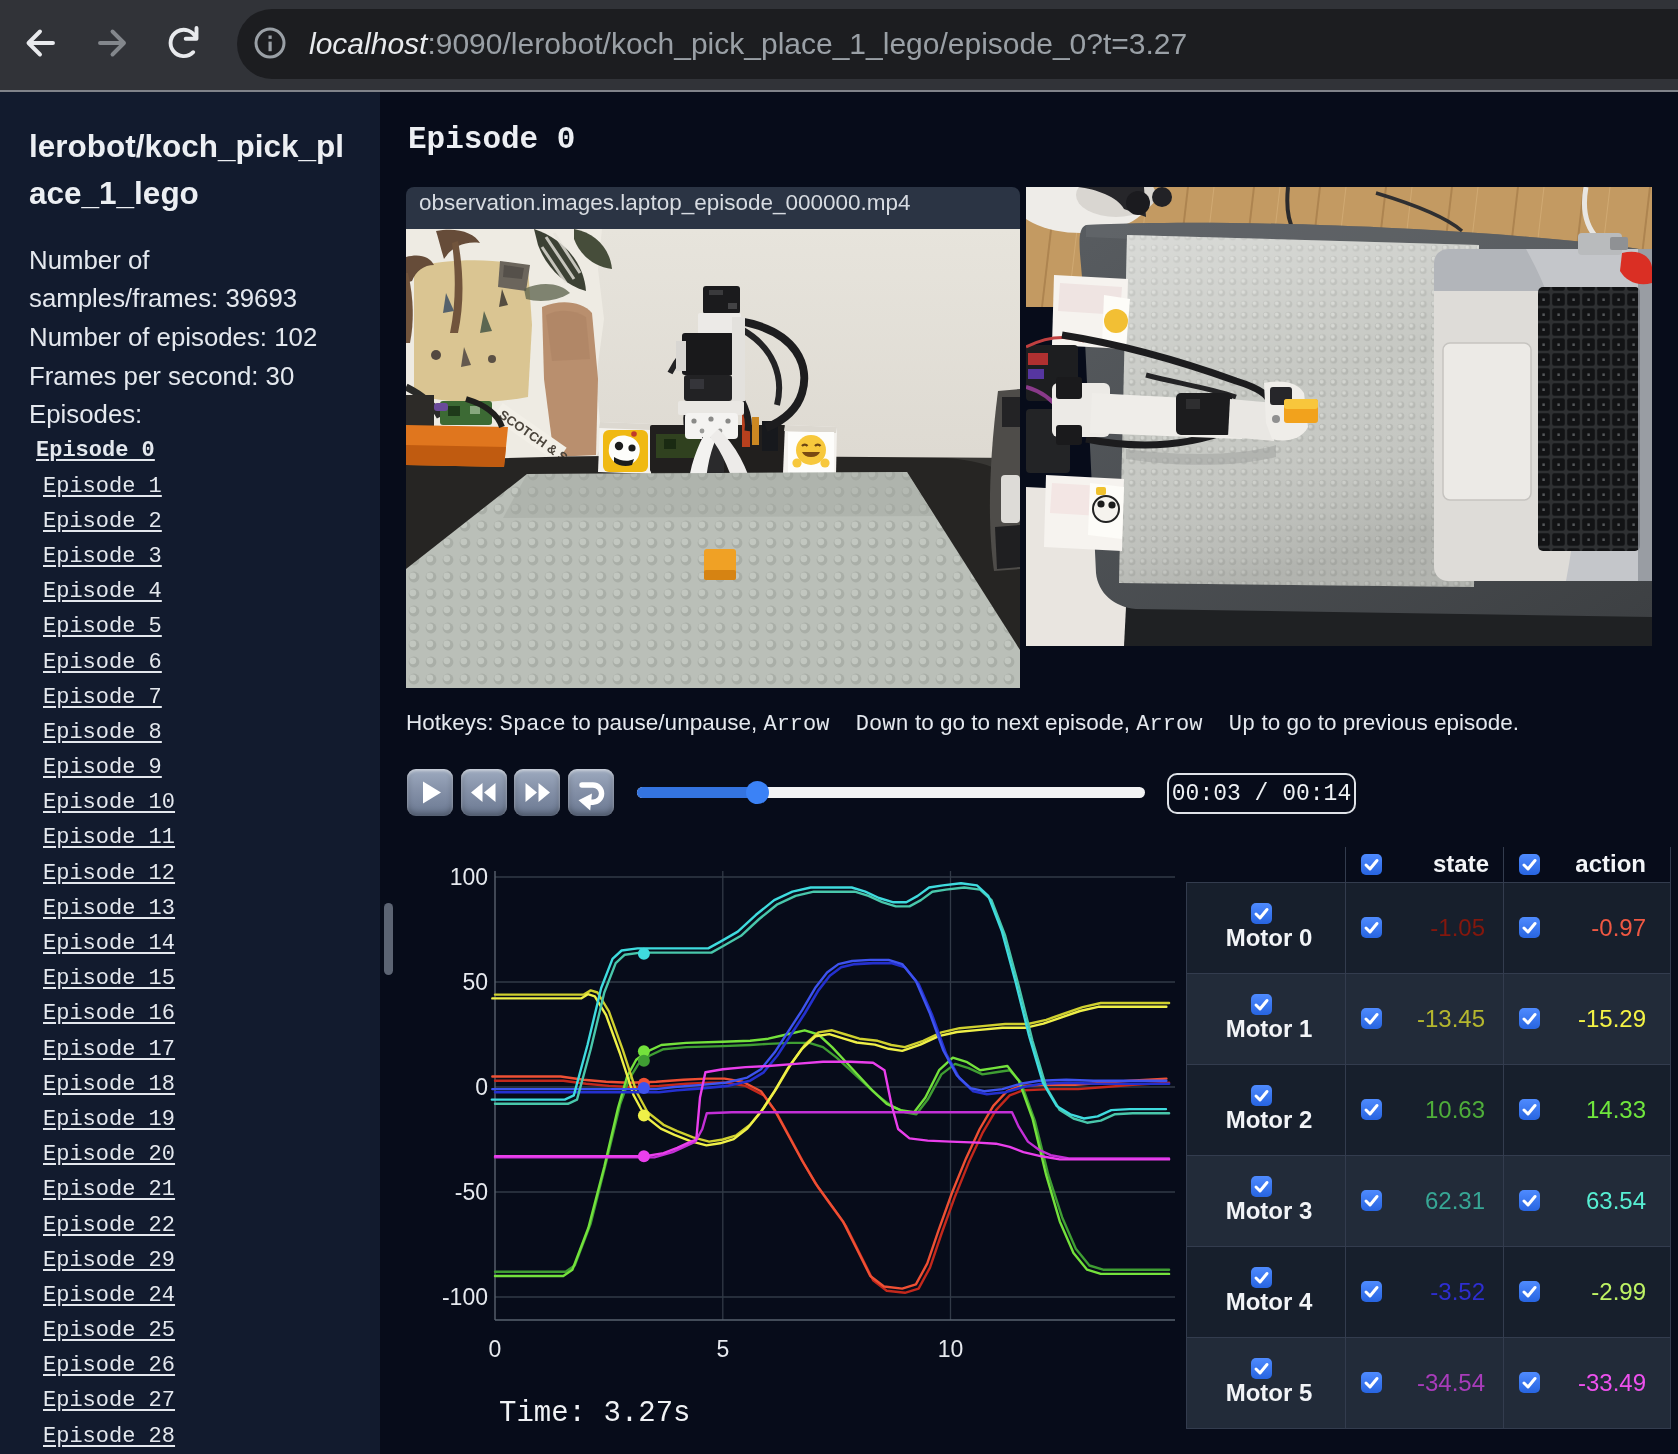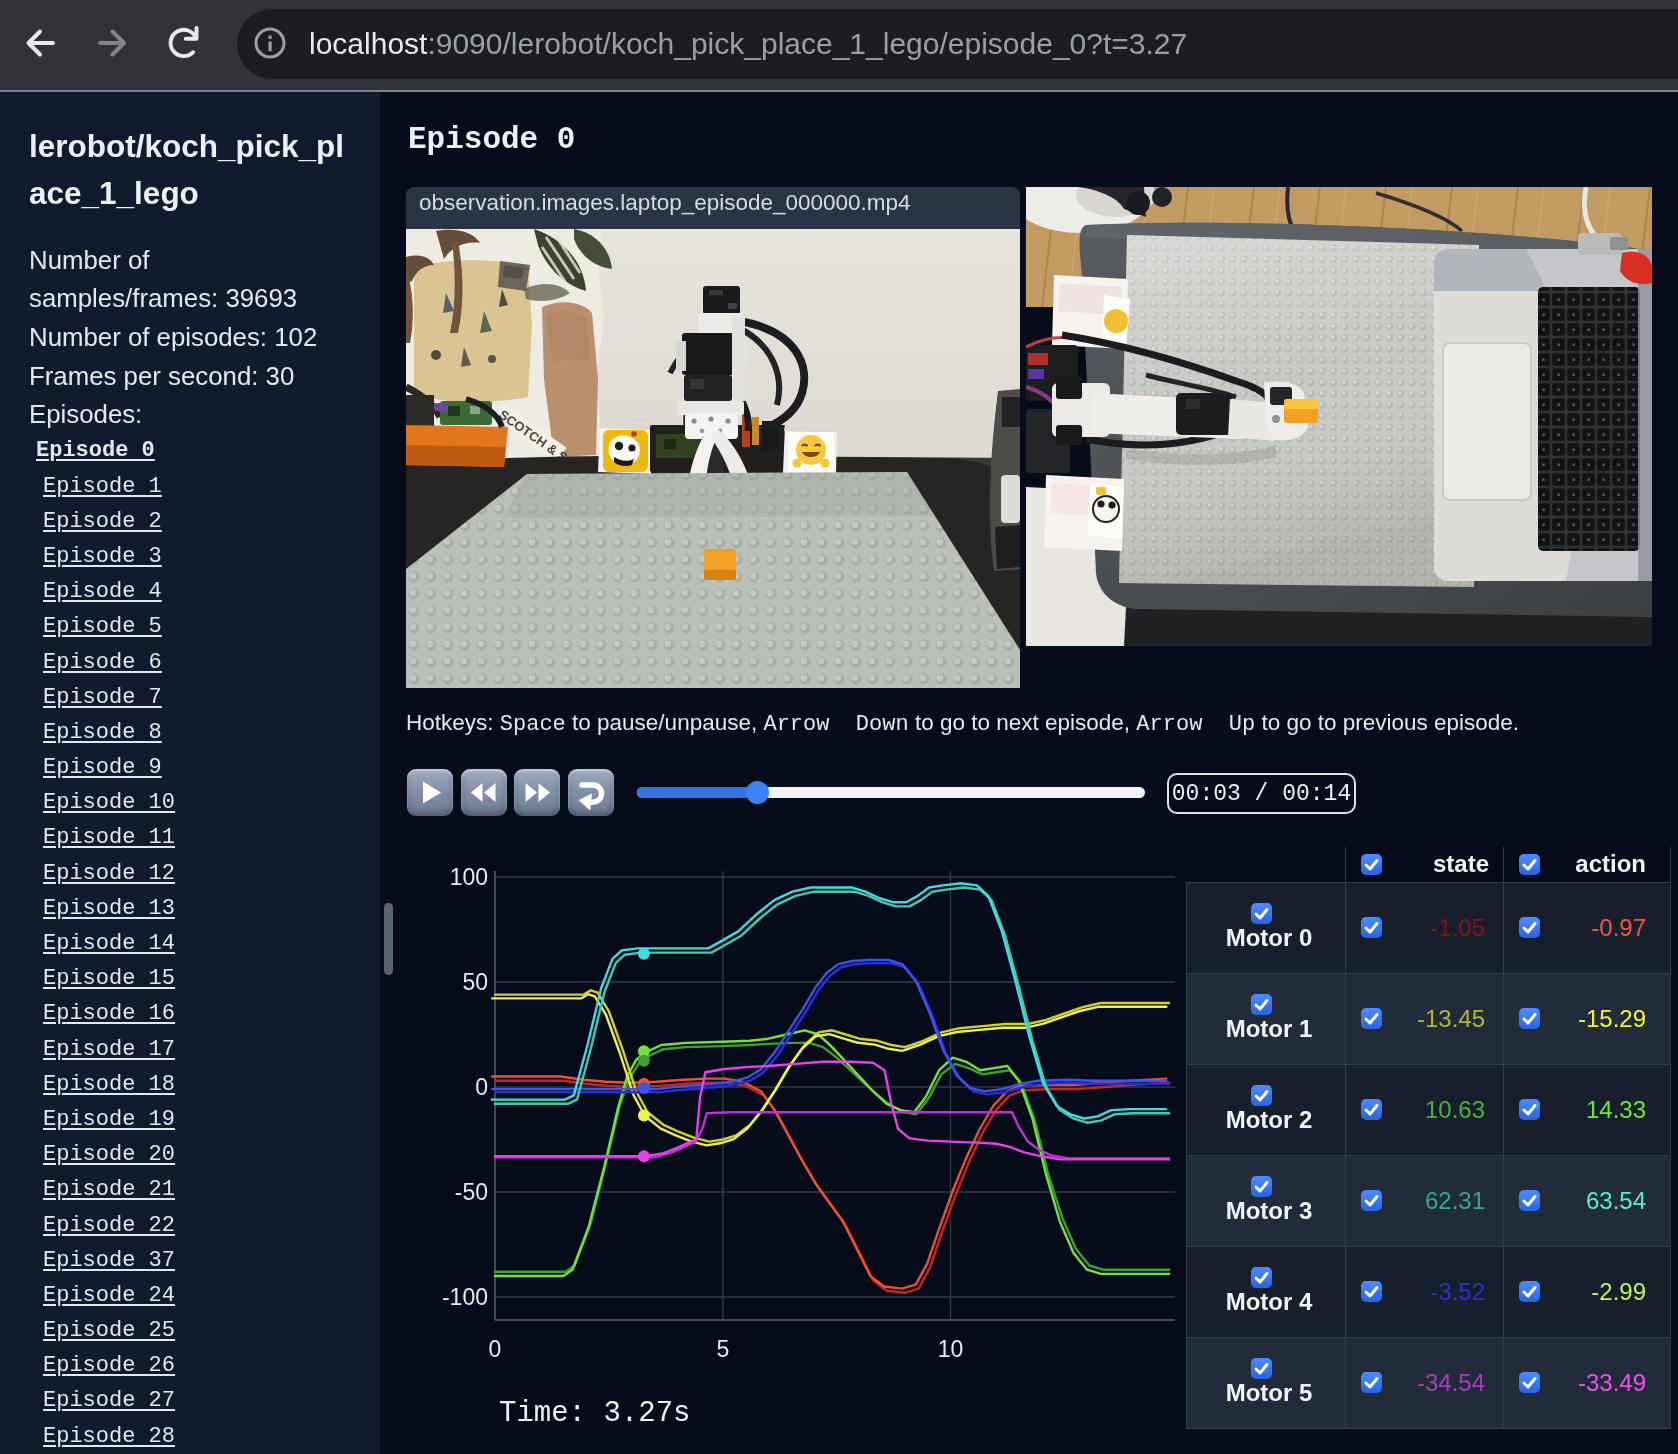--- a/index.html
+++ b/index.html
@@ -2,21 +2,21 @@
 <html><head>
 <meta charset="utf-8">
 <style>
 * { margin:0; padding:0; box-sizing:border-box; }
 html,body { width:1678px; height:1454px; overflow:hidden; }
 body { background:#070c1a; font-family:"Liberation Sans", sans-serif; position:relative; }
 .mono { font-family:"Liberation Mono", monospace; }
 #chrome { position:absolute; left:0; top:0; width:1678px; height:92px; background:#313338; border-bottom:2px solid #80838a; overflow:hidden; }
 #urlpill { position:absolute; left:237px; top:9px; width:1500px; height:70px; background:#1c1d20; border-radius:35px; }
 #urltext { position:absolute; left:72px; top:0; height:70px; line-height:70px; font-size:30px; letter-spacing:0; color:#9aa0a6; white-space:nowrap; }
-#urltext b { color:#e8eaed; font-weight:normal; }
+#urltext b { color:#e8eaed; font-weight:normal;font-style:italic; }
 #sidebar { position:absolute; left:0; top:92px; width:380px; height:1362px; background:#121b2e; color:#e4e8ee; }
 #sbtitle { position:absolute; left:29px; top:30.7px; width:332px; font-size:31.5px; line-height:47.6px; font-weight:bold; color:#eceff3; overflow-wrap:break-word; }
 #sbinfo { position:absolute; left:29px; top:148.75px; width:302px; font-size:25.8px; line-height:38.6px; color:#e4e8ee; overflow-wrap:break-word; }
 #eplist { position:absolute; left:36px; top:346.4px; font-family:"Liberation Mono", monospace; font-size:22px; color:#e4e8ee; }
 #eplist div { height:35.2px; }
 #eplist span { text-decoration:underline; text-underline-offset:3px; }
 #eplist .b { font-weight:bold; }
 #eplist .i { padding-left:7px; }
 #scrollpill { position:absolute; left:384px; top:903px; width:9px; height:72px; background:#5c6473; border-radius:5px; }
 #mainhead { position:absolute; left:408px; top:122px; font-family:"Liberation Mono", monospace; font-size:31px; font-weight:bold; color:#eceff3; }
@@ -97,21 +97,21 @@
 <div class="i"><span>Episode 13</span></div>
 <div class="i"><span>Episode 14</span></div>
 <div class="i"><span>Episode 15</span></div>
 <div class="i"><span>Episode 16</span></div>
 <div class="i"><span>Episode 17</span></div>
 <div class="i"><span>Episode 18</span></div>
 <div class="i"><span>Episode 19</span></div>
 <div class="i"><span>Episode 20</span></div>
 <div class="i"><span>Episode 21</span></div>
 <div class="i"><span>Episode 22</span></div>
-<div class="i"><span>Episode 37</span></div>
+<div class="i"><span>Episode 29</span></div>
 <div class="i"><span>Episode 24</span></div>
 <div class="i"><span>Episode 25</span></div>
 <div class="i"><span>Episode 26</span></div>
 <div class="i"><span>Episode 27</span></div>
 <div class="i"><span>Episode 28</span></div>
 </div>
 </div>
 <div id="scrollpill"></div>
 <div id="mainhead">Episode 0</div>
 <div class="vidbox" id="vid1">

